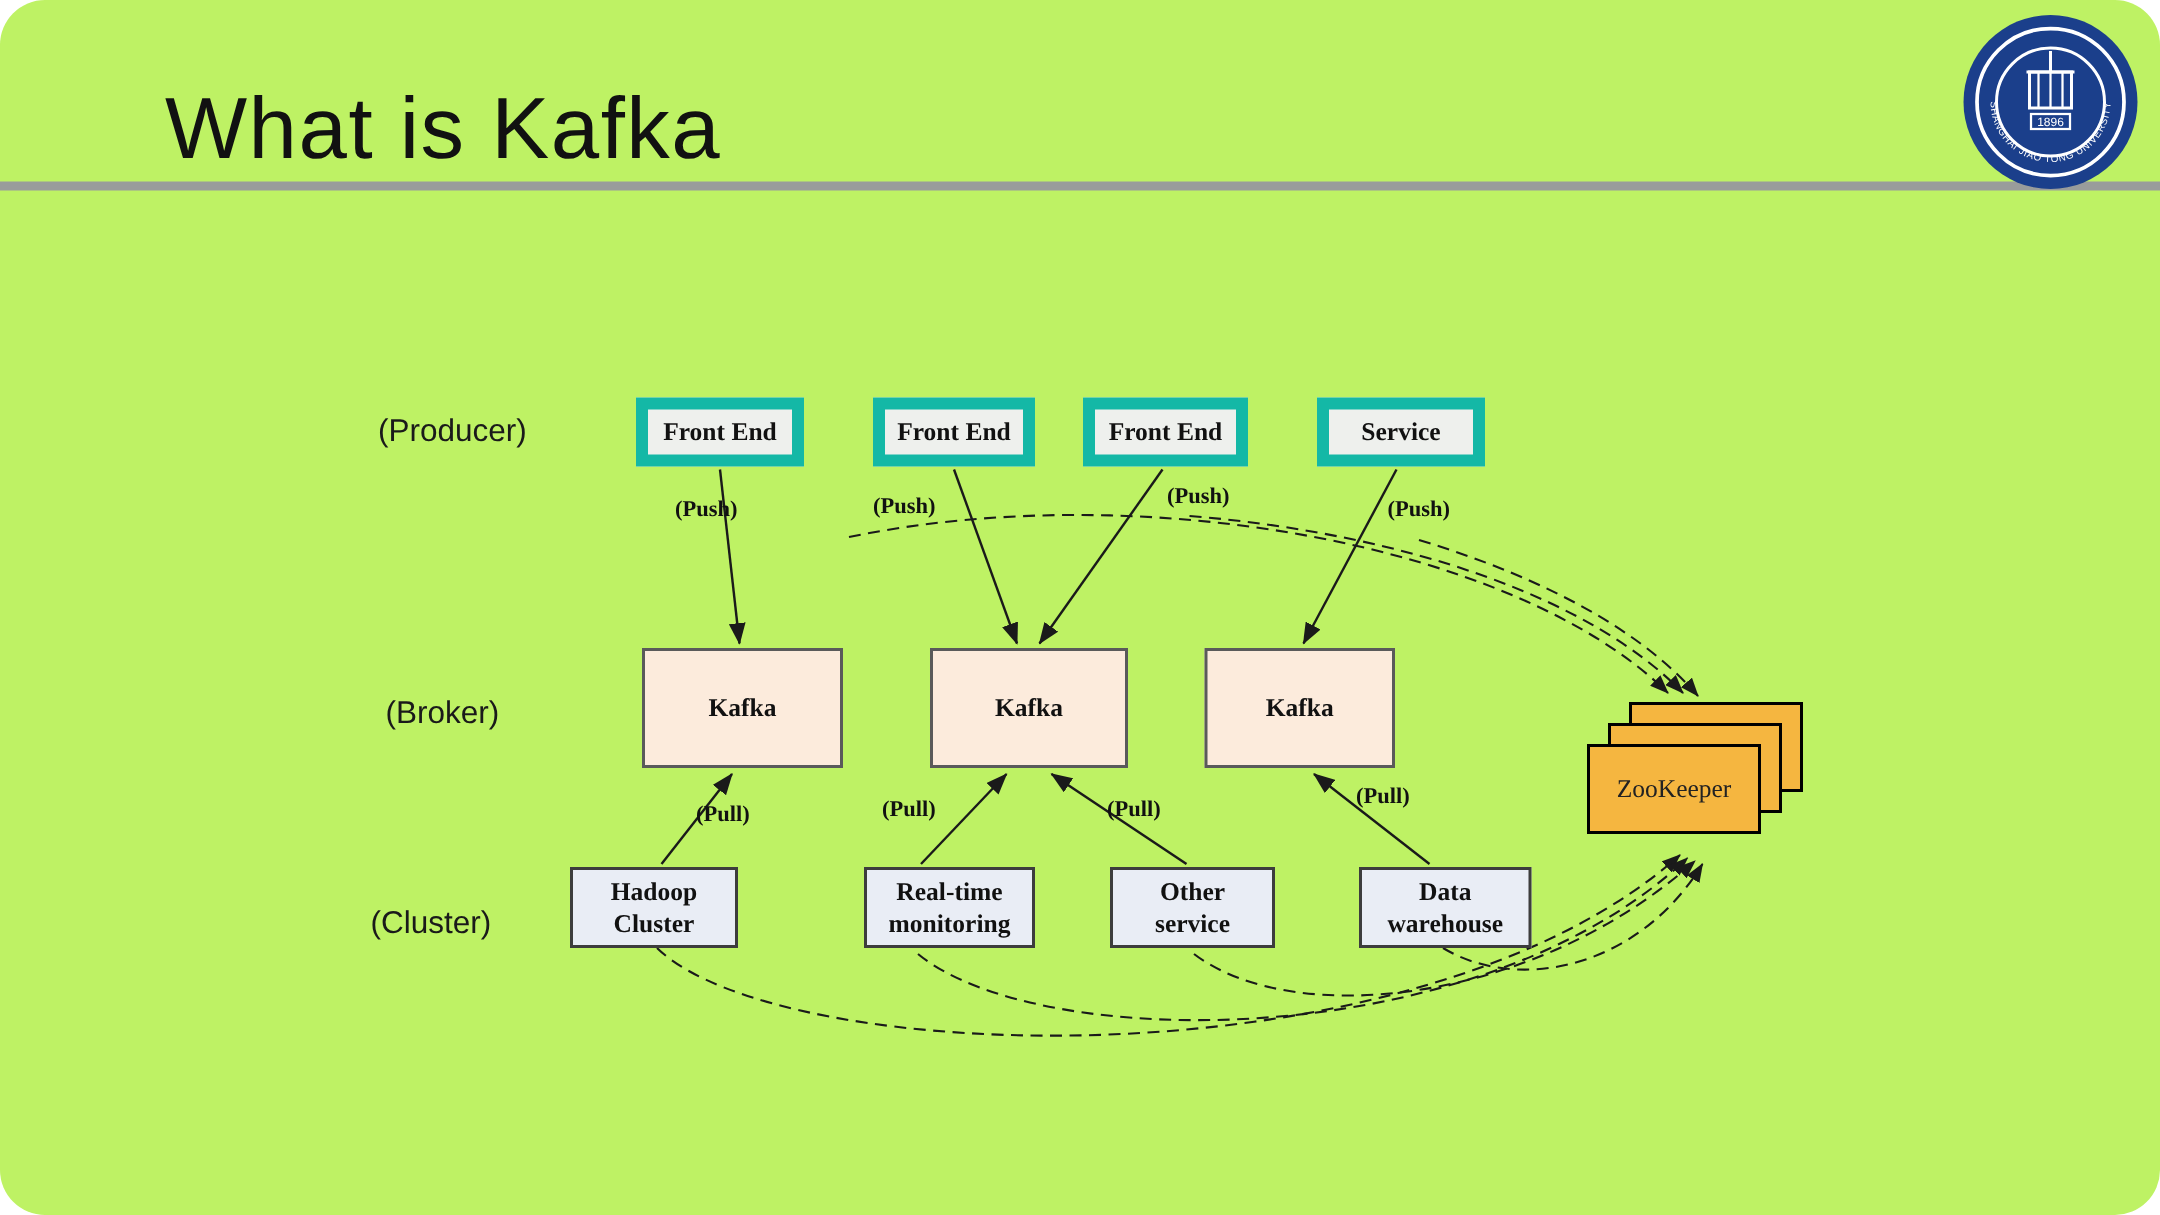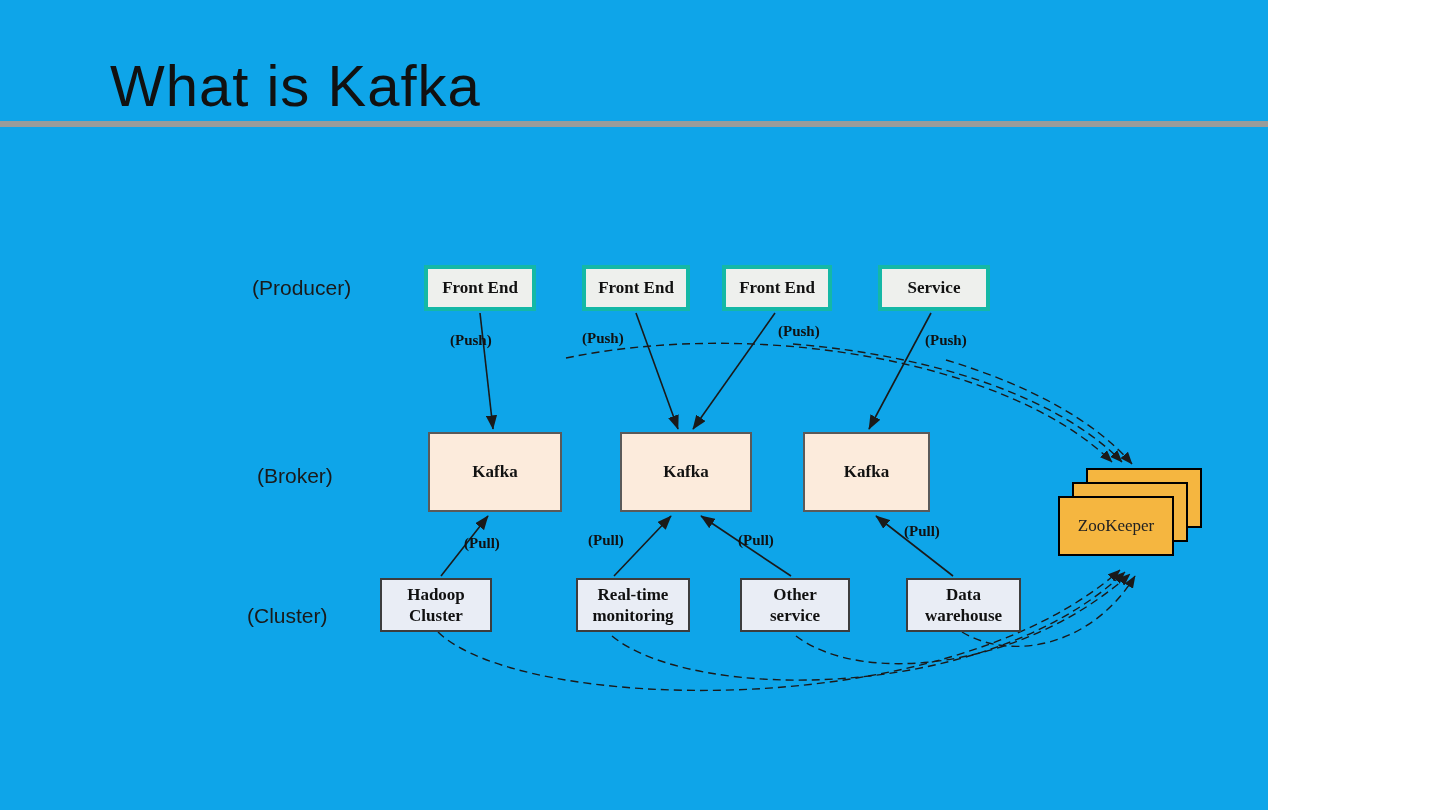--- a/index.html
+++ b/index.html
@@ -1,30 +1,30 @@
 <!DOCTYPE html>
 <html><head>
 <meta charset="utf-8">
 <style>
   html, body { margin: 0; padding: 0; width: 1440px; height: 810px; background: #ffffff; }
-  .slide { position: relative; width: 1268px; height: 810px; background: #0ea5e9; overflow: hidden;
-           font-family: "Liberation Sans", sans-serif; }
+  .slide { position: relative; width: 1440px; height: 810px; background: #bef264; overflow: hidden;
+           font-family: "Liberation Sans", sans-serif; border-radius: 30px; }
 
   .title { position: absolute; left: 110px; top: 52px; margin: 0; font-size: 58px; font-weight: 400;
            color: #111; letter-spacing: 1px; font-family: "Liberation Sans", sans-serif; }
   .rule  { position: absolute; left: 0; top: 121px; width: 1440px; height: 6px; background: #999c9b; }
 
   .logo { position: absolute; left: 1307px; top: 8px; width: 120px; height: 120px; }
 
   .arrows { position: absolute; left: 0; top: 0; width: 1440px; height: 810px; pointer-events: none; }
 
   .box { position: absolute; display: flex; align-items: center; justify-content: center; text-align: center;
          font-family: "Liberation Serif", serif; font-weight: bold; color: #111; white-space: pre-line;
          line-height: 1.25; box-sizing: border-box; }
-  .producer-box { background: #eef0ed; border: 4px solid #14b8a6; font-size: 17px; }
+  .producer-box { background: #eef0ed; border: 8px solid #14b8a6; font-size: 17px; }
   .broker-box   { background: #fcebdc; border: 2px solid #5a5a5a; font-size: 17px; }
   .consumer-box { background: #e9edf5; border: 2px solid #3d3d3d; font-size: 17px; }
 
   .row-label  { position: absolute; font-family: Liberation Sans, sans-serif; font-size: 21px; color: #1a1a1a; }
   .flow-label { position: absolute; font-family: "Liberation Serif", serif; font-weight: bold; font-size: 15px; color: #111; }
 
   .zk { position: absolute; left: 1058px; top: 468px; width: 160px; height: 105px; }
   .zk-box { position: absolute; width: 116px; height: 60px; background: #f5b640; border: 2px solid #000000;
             box-sizing: border-box; }
   .zk-back  { left: 28px; top: 0; }

